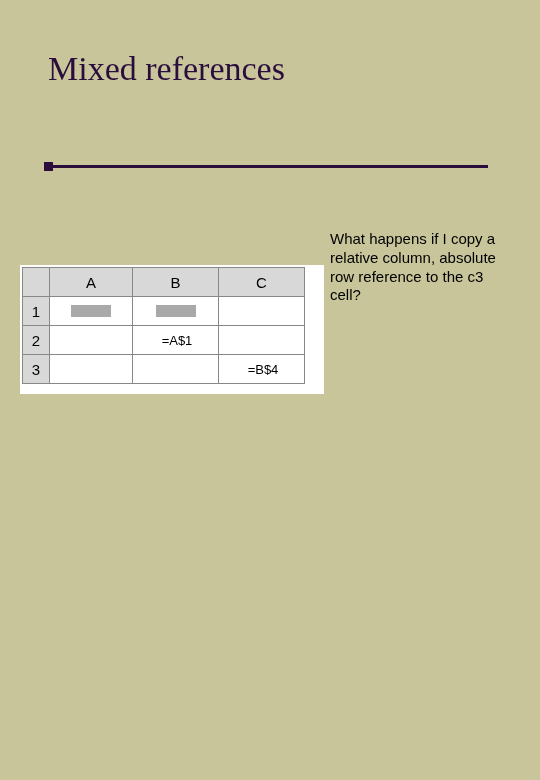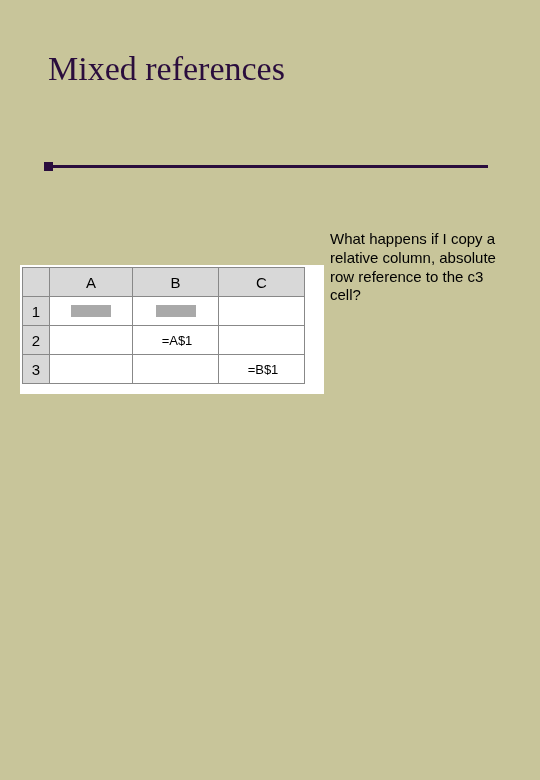--- a/index.html
+++ b/index.html
@@ -159,21 +159,21 @@
         <tr>
           <th class="rowhdr">2</th>
           <td></td>
           <td class="formula">=A$1</td>
           <td></td>
         </tr>
         <tr>
           <th class="rowhdr">3</th>
           <td></td>
           <td></td>
-          <td class="formula">=B$1</td>
+          <td class="formula">=B$4</td>
         </tr>
       </tbody>
         </table>
     </div>
 
     <div class="question">What happens if I copy a relative column, absolute row reference to the c3 cell?</div>
 
   </div>
 </div>
 

